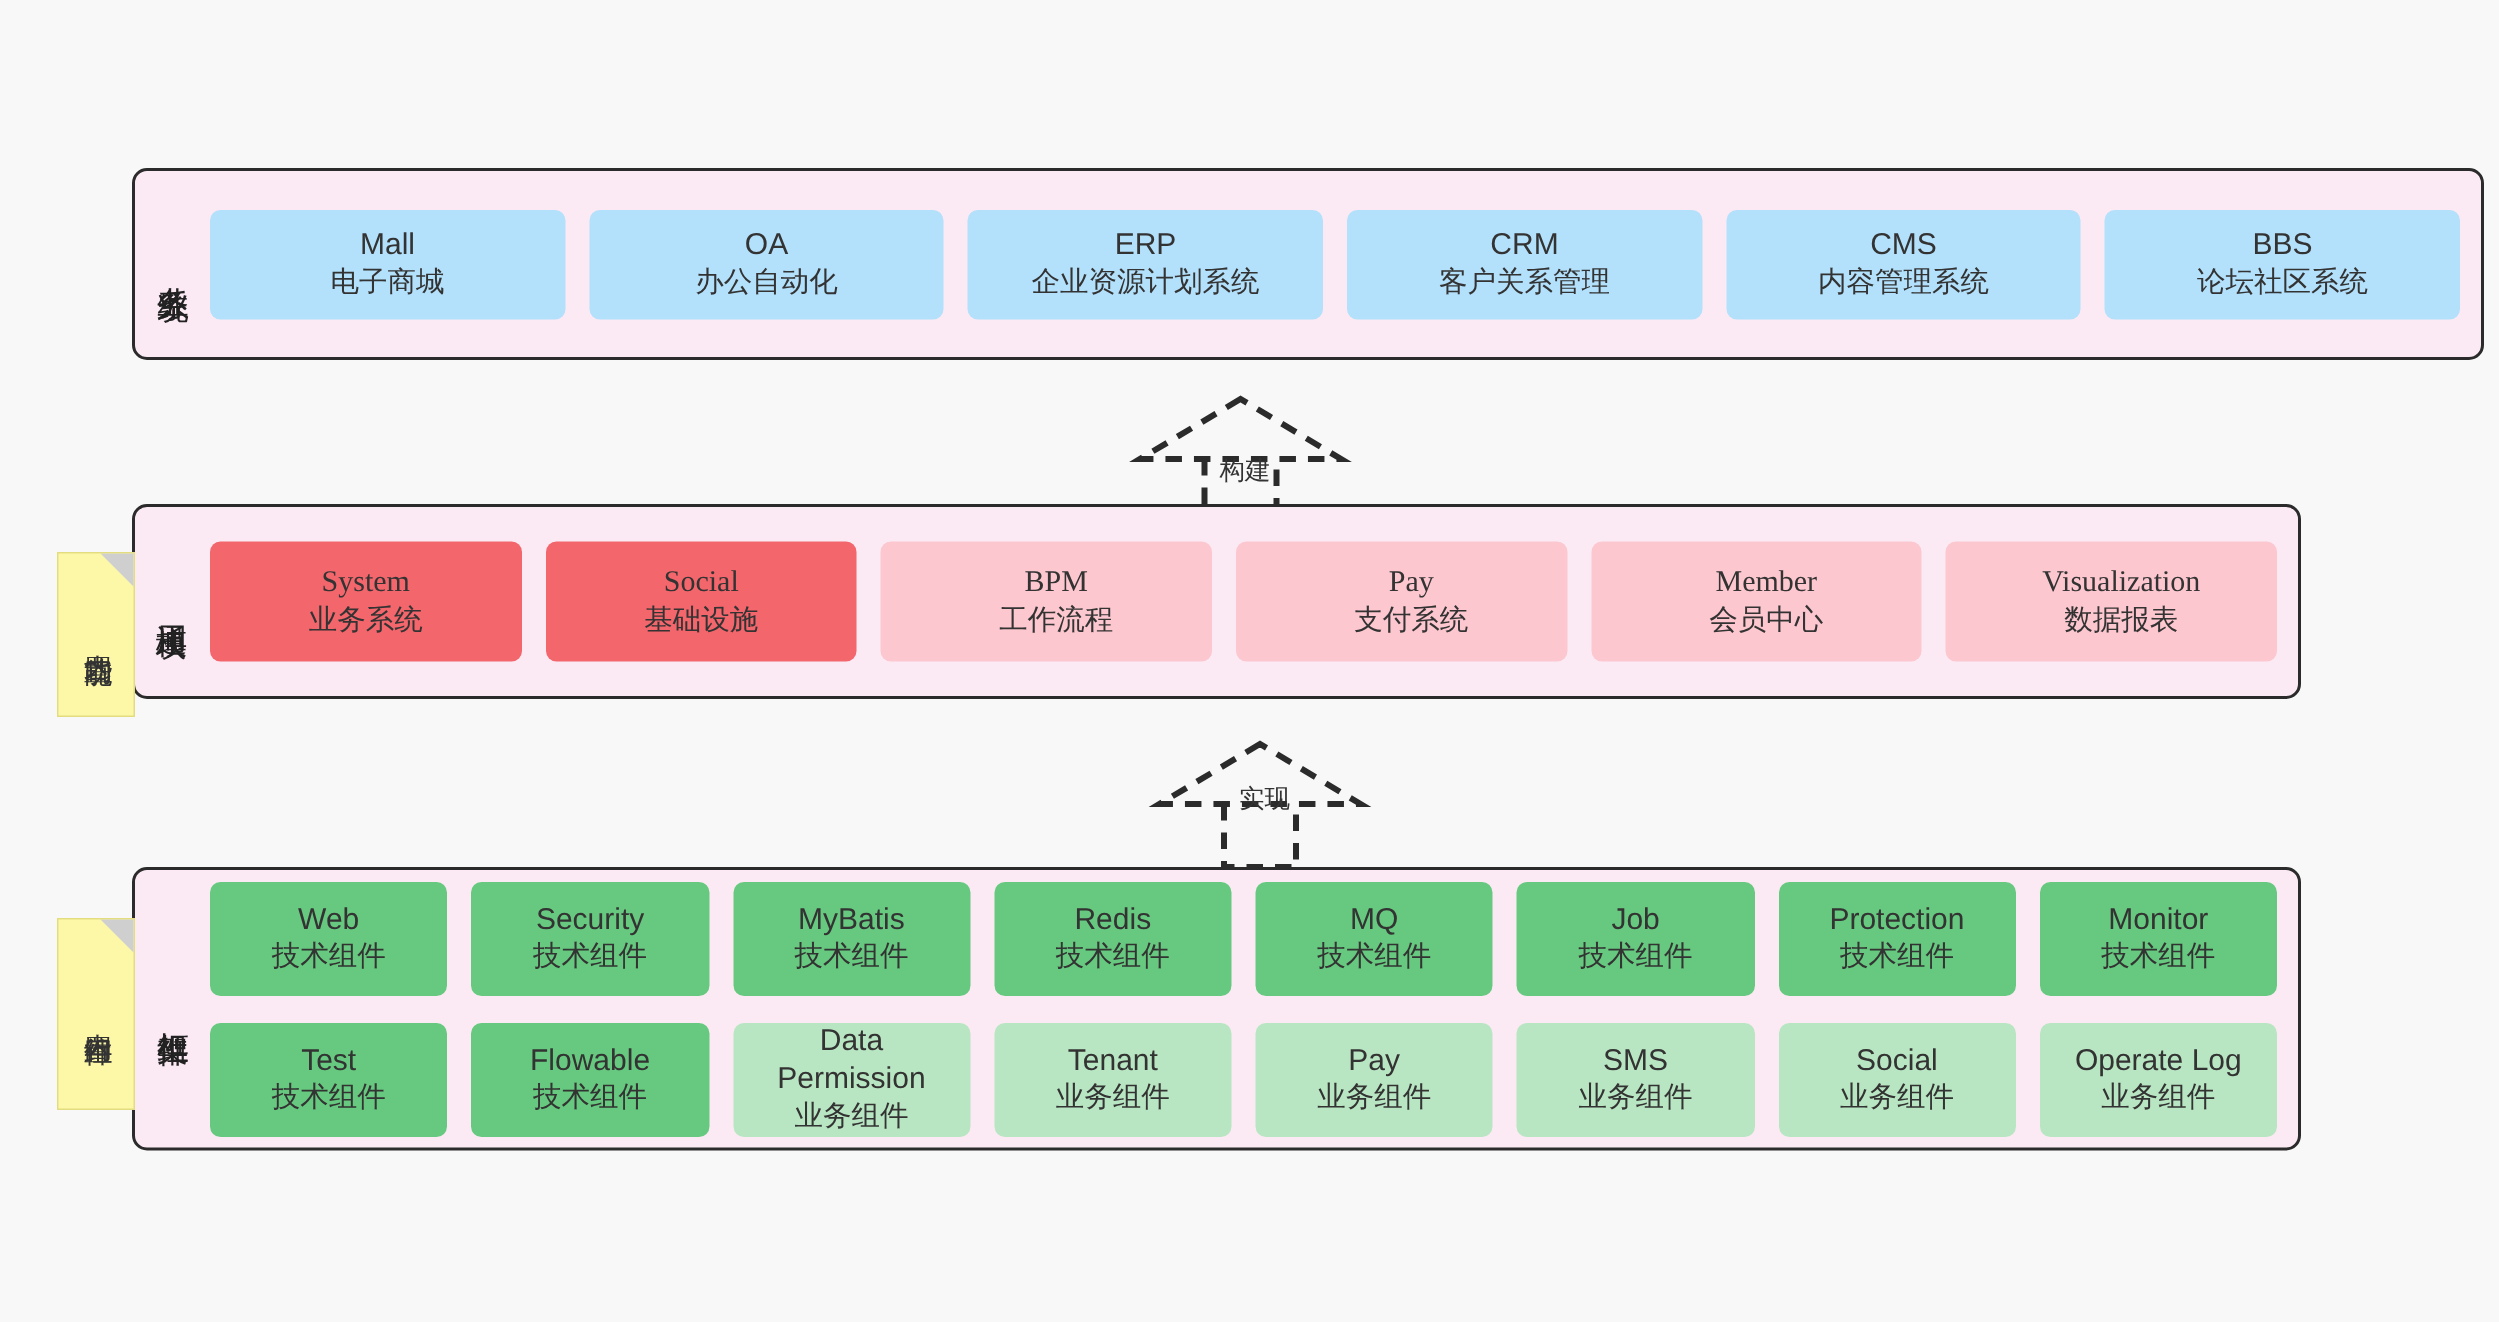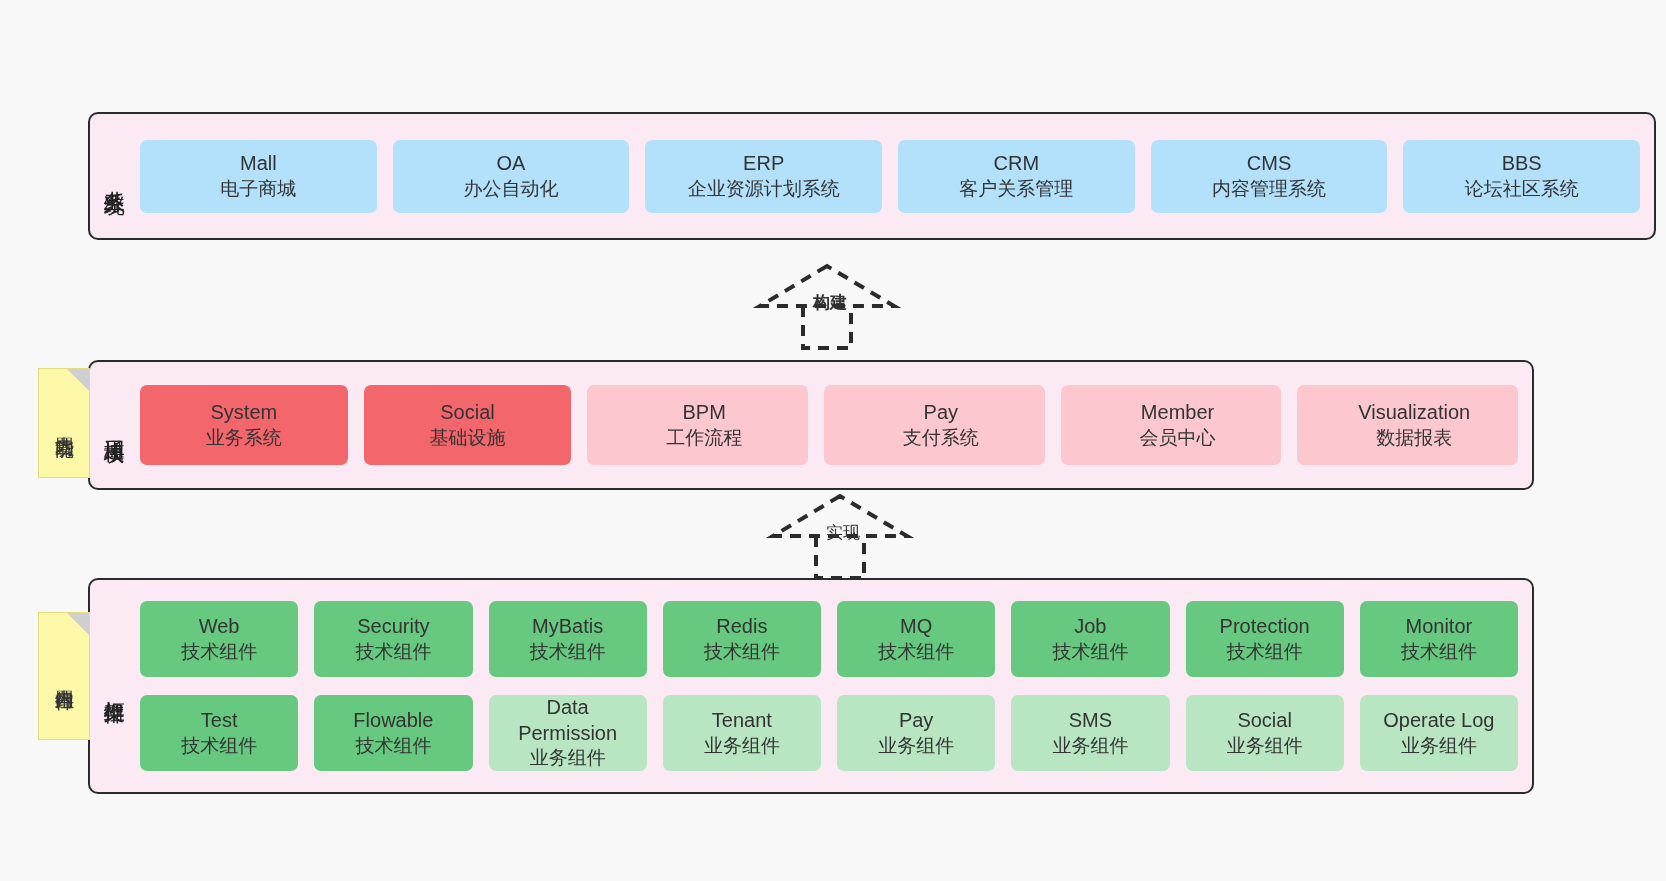--- a/index.html
+++ b/index.html
@@ -82,22 +82,22 @@
 
   
   .c-blue      { background: #b3e0fb; }
   .c-red       { background: #f2666c; }
   .c-pink      { background: #fcc7cf; padding-left: 19px; }
   .c-green     { background: #66c97f; }
   .c-lightgreen{ background: #b9e6c2; }
 
   
   #layer-business { left: 88px;  top: 112px; width: 1568px; height: 128px; }
-  #layer-common   { left: 88px;  top: 360px; width: 1446px; height: 130px; }
-  #layer-frame    { left: 88px;  top: 578px; width: 1446px; height: 216px; }
+  #layer-common   { left: 88px;  top: 336px; width: 1446px; height: 130px; font-family: Liberation Serif, serif; }
+  #layer-frame    { left: 88px;  top: 578px; width: 1446px; height: 189px; }
 
   #layer-business .card { height: 73px; }
   #layer-common   .card { height: 80px; }
   #layer-frame    .card { height: 76px; }
 
   
   .note {
     position: absolute;
     background: #fcf8a8;
     border: 1px solid #e4dd80;
@@ -173,21 +173,21 @@
     </div>
   </div>
 
   <div class="arrow" id="arrow-build" style="left:755px; top:258px;">
     <svg width="160" height="95" viewBox="0 0 160 95">
 
       <path d="M 72 8 L 5 48 L 139 48 Z" fill="#f8f8f8" stroke="#2b2b2b" stroke-width="4" stroke-dasharray="11 8" stroke-linejoin="miter"></path>
 
       <path d="M 48 48 L 48 90 L 96 90 L 96 48" fill="none" stroke="#2b2b2b" stroke-width="4" stroke-dasharray="11 8"></path>
     </svg>
-    <div class="arrow-label" style="left:58px; top:33px;font-weight:bold;">构建</div>
+    <div class="arrow-label" style="left:58px; top:44px;">构建</div>
   </div>
 
   <div class="note" id="note-functions">
     <span>内置功能</span>
     <span class="fold"></span>
   </div>
 
   <div class="layer" id="layer-common">
     <div class="layer-title">通用模块</div>
     <div class="layer-body">

